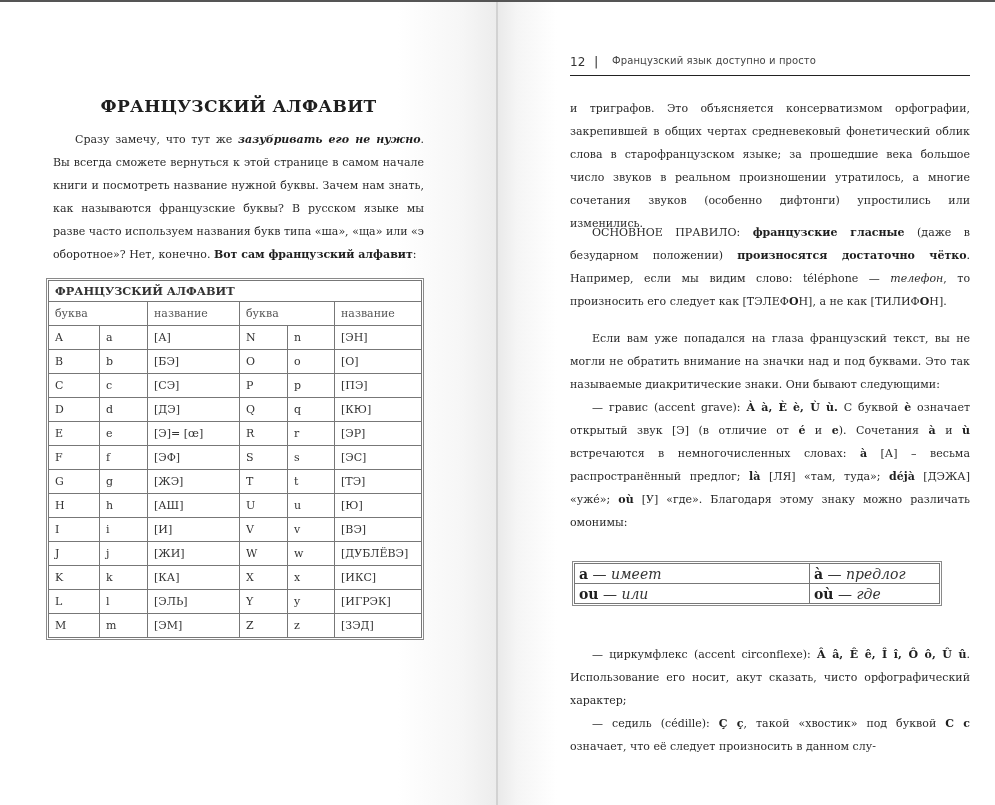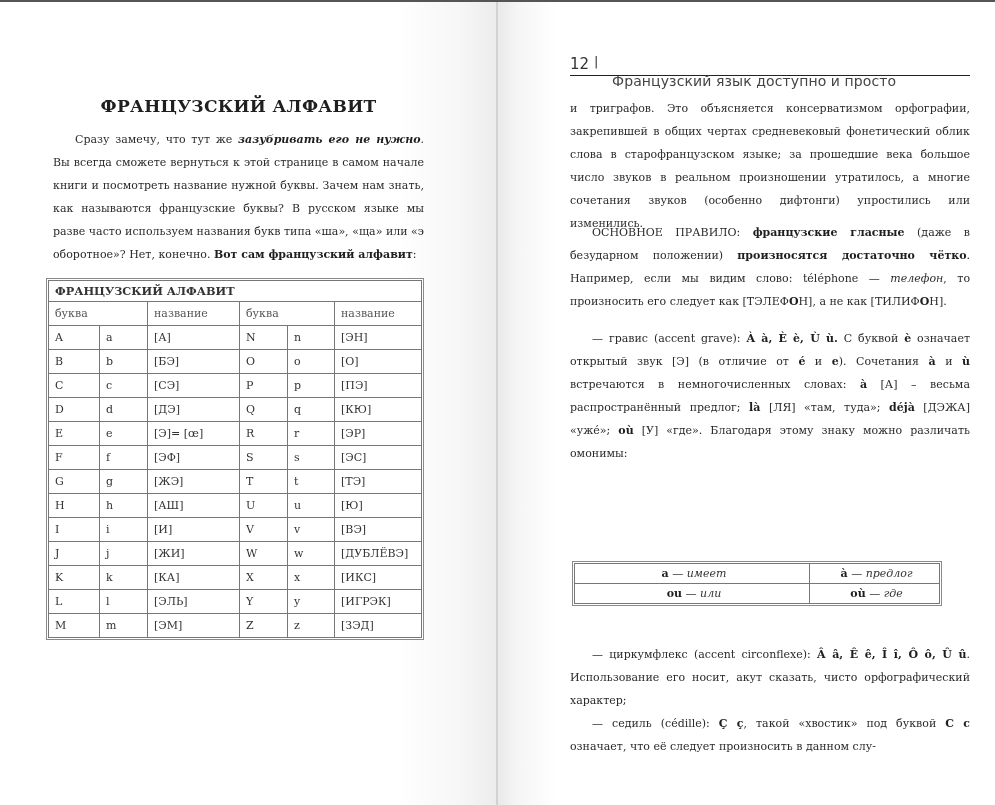--- a/index.html
+++ b/index.html
@@ -29,31 +29,31 @@
   .alpha-wrap { position:absolute; left:46px; top:278px; width:374px; border:1px solid #8a8a8a;
                 padding:1px; background:#fff; }
   table.alpha { width:100%; border-collapse:collapse; font-size:11px; table-layout:fixed; }
   table.alpha td { border:1px solid #777; height:23px; padding:0 0 0 6px; color:#333; }
   table.alpha td.cap { font-weight:bold; font-size:11.3px; height:20px; }
   table.alpha tr.hdr td { color:#555; }
 
   
   .header { position:absolute; left:570px; top:55px; width:400px; height:20px;
             border-bottom:1.3px solid #222; font-family:"DejaVu Sans", sans-serif; }
-  .header .num { position:absolute; left:0; top:0; font-size:15px; color:#333; }
+  .header .num { position:absolute; left:0; top:0; font-size:12px; color:#333; }
   .header .sep { position:absolute; left:24px; top:-1px; font-size:13px; color:#333; }
-  .header .run { position:absolute; left:42px; top:18px; font-size:14px; color:#444; letter-spacing:0.1px; }
+  .header .run { position:absolute; left:42px; top:0; font-size:10px; color:#444; letter-spacing:0.1px; }
   .right-col { position:absolute; left:570px; width:400px; }
   .r1 { top:97px; }
   .r2 { top:221px; }
   .r3 { top:327px; }
   .r4 { top:643px; }
 
   .homo-wrap { position:absolute; left:572px; top:561px; width:366px; border:1px solid #8a8a8a; padding:1px; }
-  table.homo { width:100%; border-collapse:collapse; table-layout:fixed; font-size:11px;text-align:center; }
+  table.homo { width:100%; border-collapse:collapse; table-layout:fixed; font-size:14px; }
   table.homo td { border:1px solid #777; height:19px; padding:0 0 0 4px; color:#333; }
   table.homo td:first-child { width:230px; }
   table.homo i { font-style:italic; }
 </style>
 </head>
 <body>
 
 <div class="topbar"></div>
 
 <div class="page page-left"></div>
@@ -205,20 +205,21 @@
 
 <div class="right-col text r1">
   <p>и триграфов. Это объясняется консерватизмом орфографии, закрепившей в общих чертах средневековый фонетический облик слова в старофранцузском языке; за прошедшие века большое число звуков в реальном произношении утратилось, а многие сочетания звуков (особенно дифтонги) упростились или изменились.</p>
 </div>
 
 <div class="right-col text r2">
   <p class="indent"><span>ОСНОВНОЕ ПРАВИЛО: </span><b>французские гласные</b><span> (даже в безударном положении) </span><b>произносятся достаточно чётко</b><span>. Например, если мы видим слово: téléphone — </span><i>телефон</i><span>, то произносить его следует как [ТЭЛЕФ</span><b>О</b><span>Н], а не как [ТИЛИФ</span><b>О</b><span>Н].</span></p>
 </div>
 
 <div class="right-col text r3">
+  <p class="indent">Если вам уже попадался на глаза французский текст, вы не могли не обратить внимание на значки над и под буквами. Это так называемые диакритические знаки. Они бывают следующими:</p>
   <p class="indent"><span>— гравис (accent grave): </span><b>À à, È è, Ù ù.</b><span> С буквой </span><b>è</b><span> означает открытый звук [Э] (в отличие от </span><b>é</b><span> и </span><b>e</b><span>). Сочетания </span><b>à</b><span> и </span><b>ù</b><span> встречаются в немногочисленных словах: </span><b>à</b><span> [А] – весьма распространённый предлог; </span><b>là</b><span> [ЛЯ] «там, туда»; </span><b>déjà</b><span> [ДЭЖА] «ужé»; </span><b>où</b><span> [У] «где». Благодаря этому знаку можно различать омонимы:</span></p>
 </div>
 
 <div class="homo-wrap">
   <table class="homo">
       <tbody id="homo-body">
         <tr>
           <td><b>a</b><span> — </span><i>имеет</i></td>
           <td><b>à</b><span> — </span><i>предлог</i></td>
         </tr>

